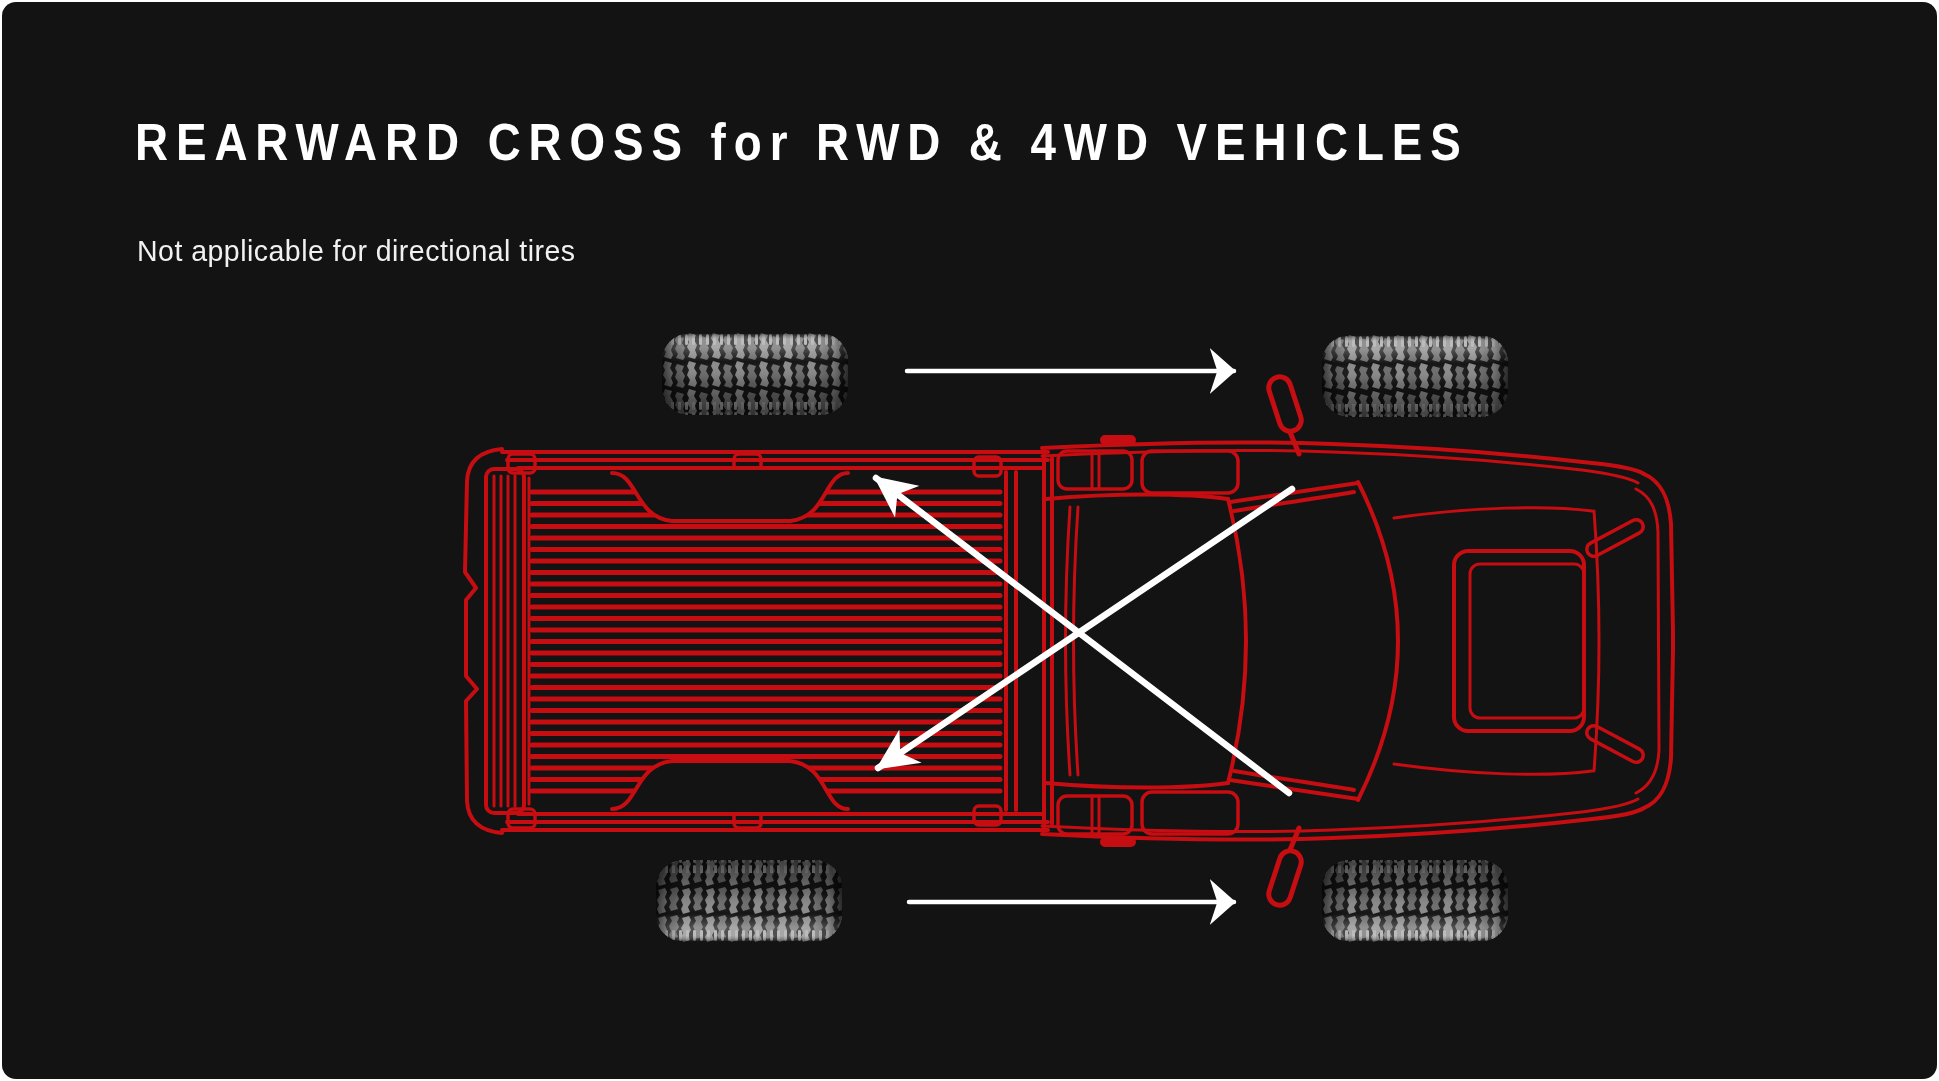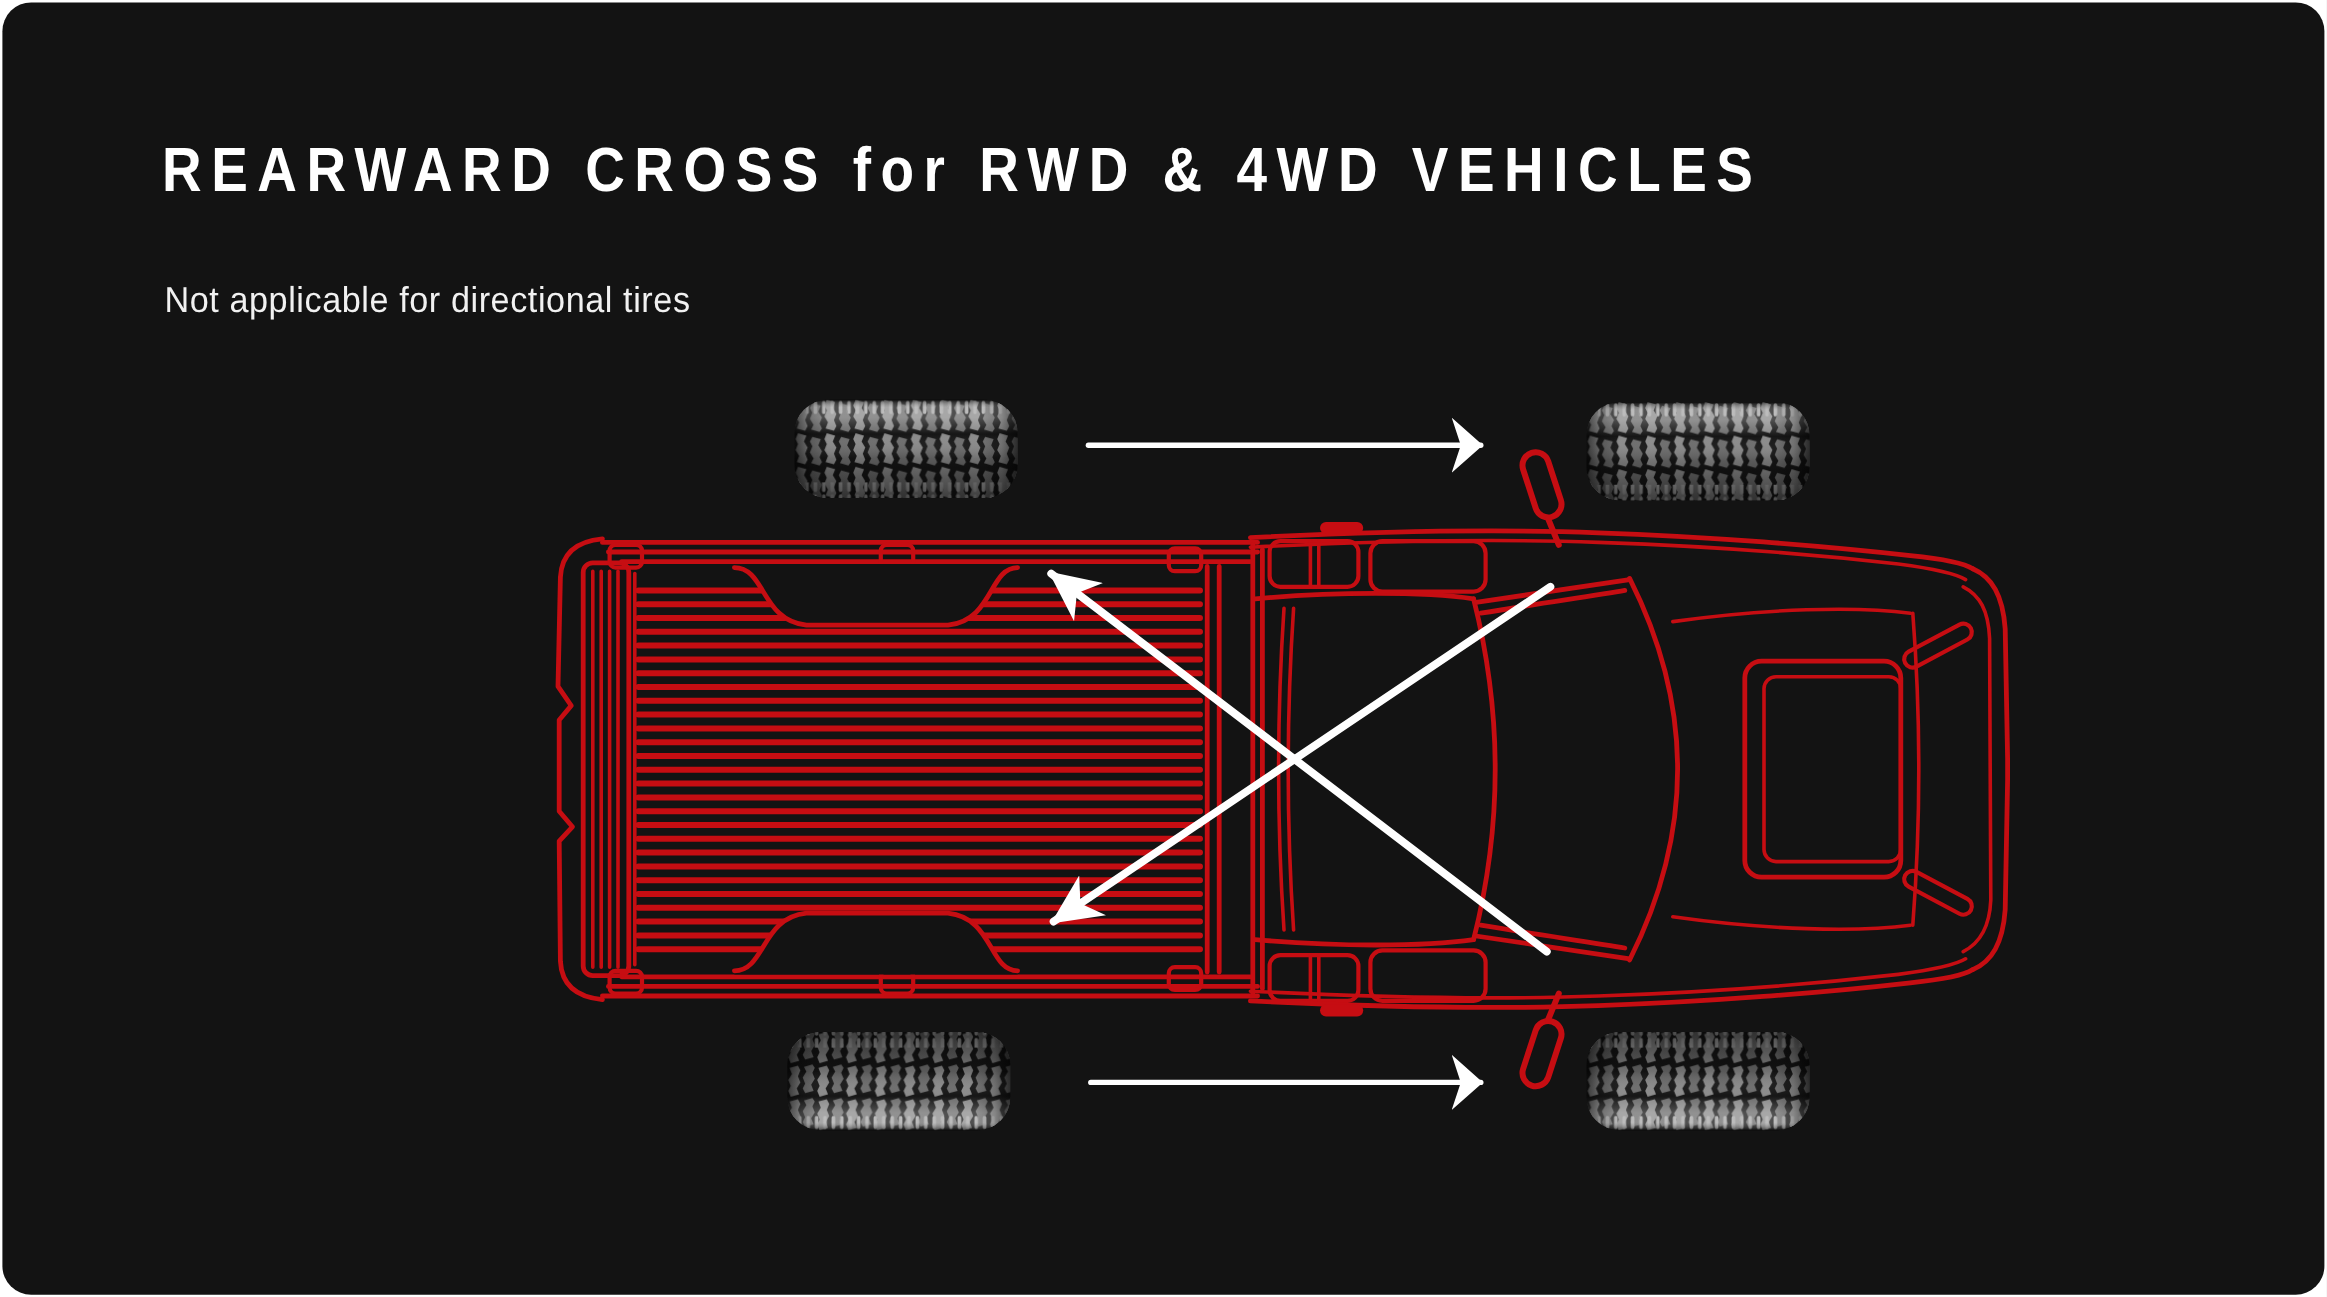--- a/index.html
+++ b/index.html
@@ -1,18 +1,18 @@
 <!DOCTYPE html>
 <html><head>
 <meta charset="utf-8">
 <style>
   html,body{margin:0;padding:0;background:#ffffff;}
   body{width:1939px;height:1081px;position:relative;overflow:hidden;
        font-family:"Liberation Sans", sans-serif;}
-  .card{position:absolute;inset:2px;background:#131313;border-radius:24px;overflow:hidden;}
+  .card{position:absolute;inset:2px;background:#131313;border-radius:14px;overflow:hidden;}
   .title{position:absolute;left:133px;top:110px;margin:0;
          color:#ffffff;font-size:52px;font-weight:700;letter-spacing:9px;
          transform:scaleX(0.88);transform-origin:left top;white-space:nowrap;}
   .subtitle{position:absolute;left:135px;top:232px;margin:0;
          color:#f1f1f1;font-size:30px;font-weight:400;letter-spacing:0.5px;
          transform:scaleX(0.95);transform-origin:left top;white-space:nowrap;}
   svg.diagram{position:absolute;left:0;top:0;width:1939px;height:1081px;display:block;}
 </style>
 </head>
 <body>

